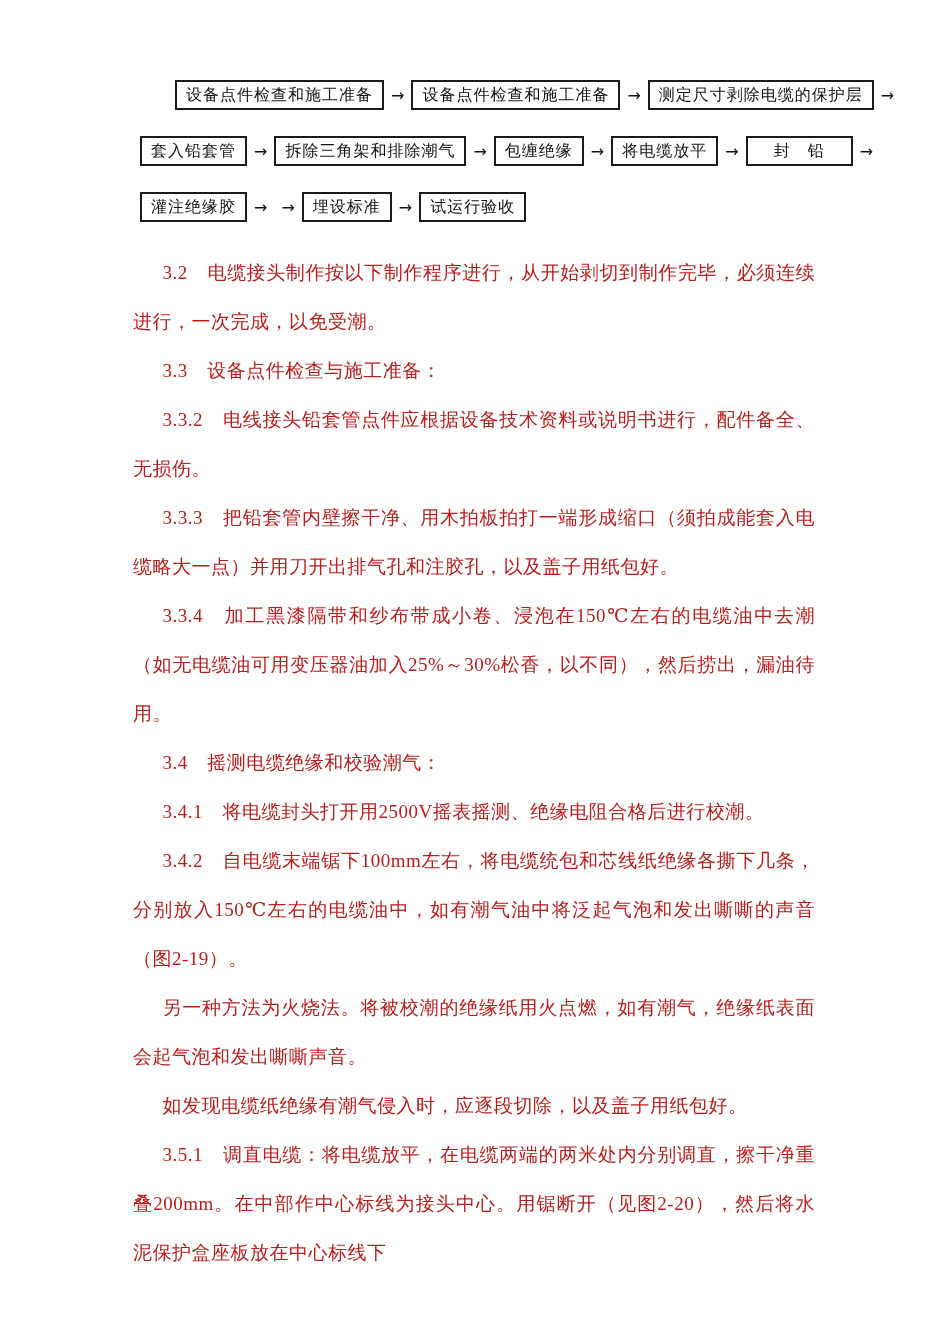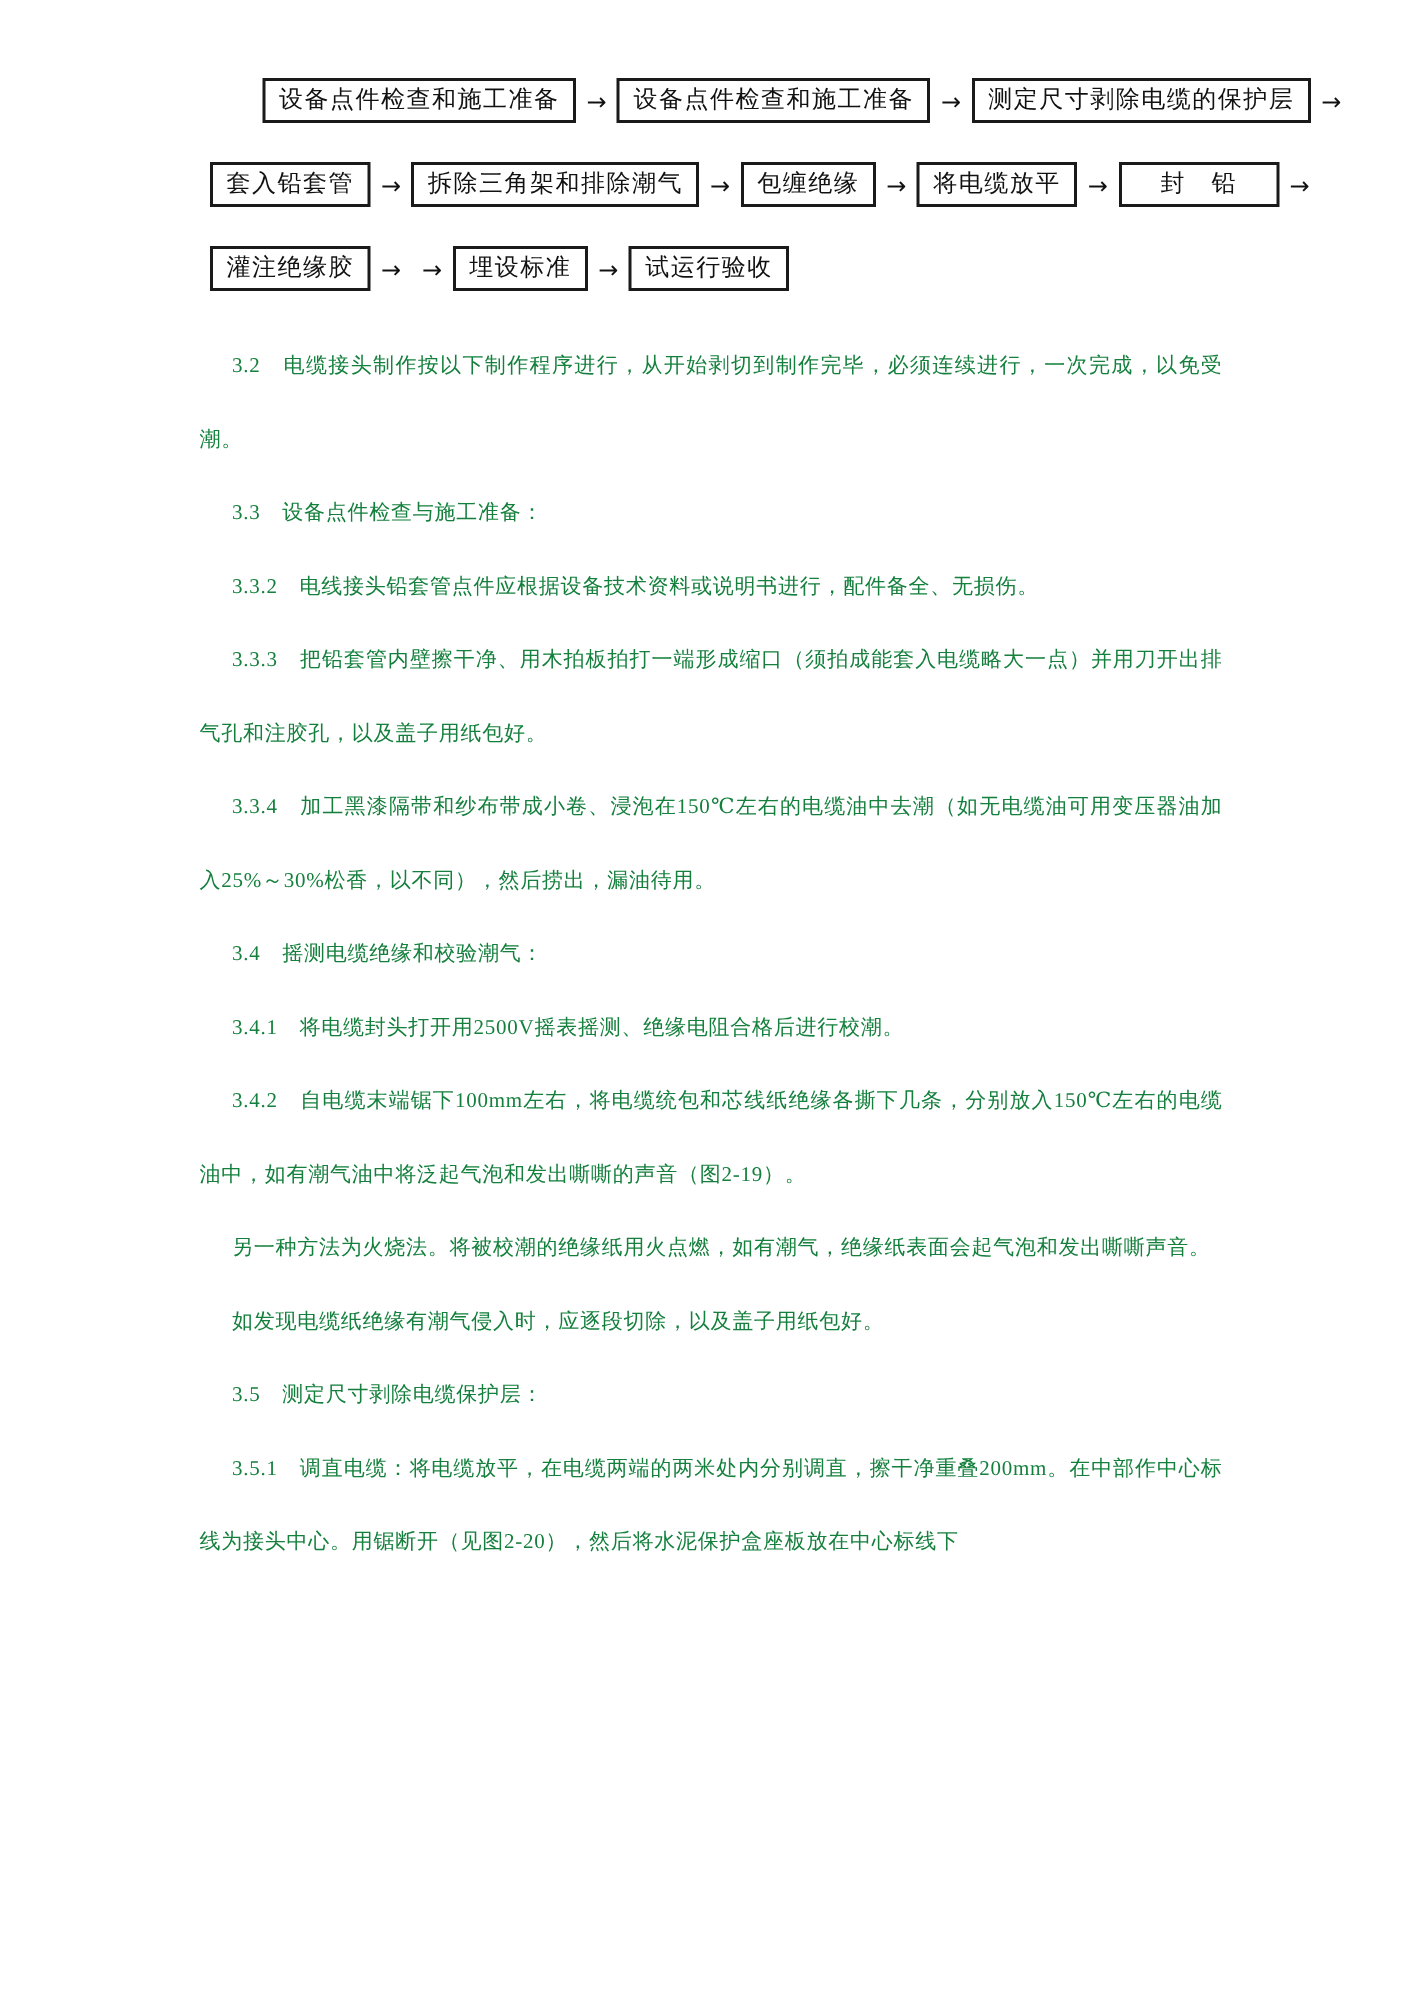--- a/index.html
+++ b/index.html
@@ -8,21 +8,21 @@
     background: #ffffff;
   }
   .page {
     position: relative;
     width: 950px;
     height: 1344px;
     background: #ffffff;
     color: #111111;
     font-family: "Liberation Serif", "DejaVu Serif", serif;
     box-sizing: border-box;
-    padding: 52px 135px 0 133px;
+    padding: 80px 135px 0 133px;
     overflow: hidden;
   }
   
   .flowchart {
     margin-bottom: 16px;
   }
   .fc-row {
     display: flex;
     align-items: center;
     margin-bottom: 26px;
@@ -51,27 +51,27 @@
     font-size: 16px;
     color: #111111;
     font-family: "DejaVu Sans", sans-serif;
   }
   
   .body-text {
     margin-top: 20px;
   }
   .body-text p {
     margin: 0;
-    font-size: 14px;
+    font-size: 19px;
     line-height: 49px;
     text-align: justify;
     text-align-last: left;
     text-indent: 1.55em;
     letter-spacing: 0.5px;
-    color: #15803d;
+    color: #b91c1c;
   }
 </style>
 </head>
 <body>
 
 <div class="page">
 
   <div class="flowchart">
 
     <div class="fc-row fc-indent">
@@ -111,17 +111,16 @@
     <p>3.2　电缆接头制作按以下制作程序进行，从开始剥切到制作完毕，必须连续进行，一次完成，以免受潮。</p>
     <p>3.3　设备点件检查与施工准备：</p>
     <p>3.3.2　电线接头铅套管点件应根据设备技术资料或说明书进行，配件备全、无损伤。</p>
     <p>3.3.3　把铅套管内壁擦干净、用木拍板拍打一端形成缩口（须拍成能套入电缆略大一点）并用刀开出排气孔和注胶孔，以及盖子用纸包好。</p>
     <p>3.3.4　加工黑漆隔带和纱布带成小卷、浸泡在150℃左右的电缆油中去潮（如无电缆油可用变压器油加入25%～30%松香，以不同），然后捞出，漏油待用。</p>
     <p>3.4　摇测电缆绝缘和校验潮气：</p>
     <p>3.4.1　将电缆封头打开用2500V摇表摇测、绝缘电阻合格后进行校潮。</p>
     <p>3.4.2　自电缆末端锯下100mm左右，将电缆统包和芯线纸绝缘各撕下几条，分别放入150℃左右的电缆油中，如有潮气油中将泛起气泡和发出嘶嘶的声音（图2-19）。</p>
     <p>另一种方法为火烧法。将被校潮的绝缘纸用火点燃，如有潮气，绝缘纸表面会起气泡和发出嘶嘶声音。</p>
     <p>如发现电缆纸绝缘有潮气侵入时，应逐段切除，以及盖子用纸包好。</p>
-    <p>3.5　测定尺寸剥除电缆保护层：</p>
     <p>3.5.1　调直电缆：将电缆放平，在电缆两端的两米处内分别调直，擦干净重叠200mm。在中部作中心标线为接头中心。用锯断开（见图2-20），然后将水泥保护盒座板放在中心标线下</p>
   </div>
 
 </div>
 
 </body></html>

